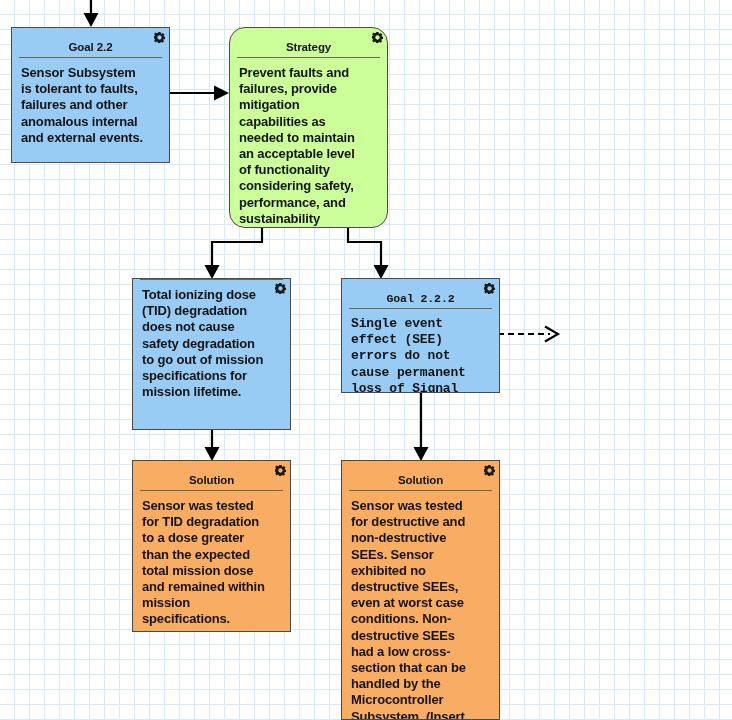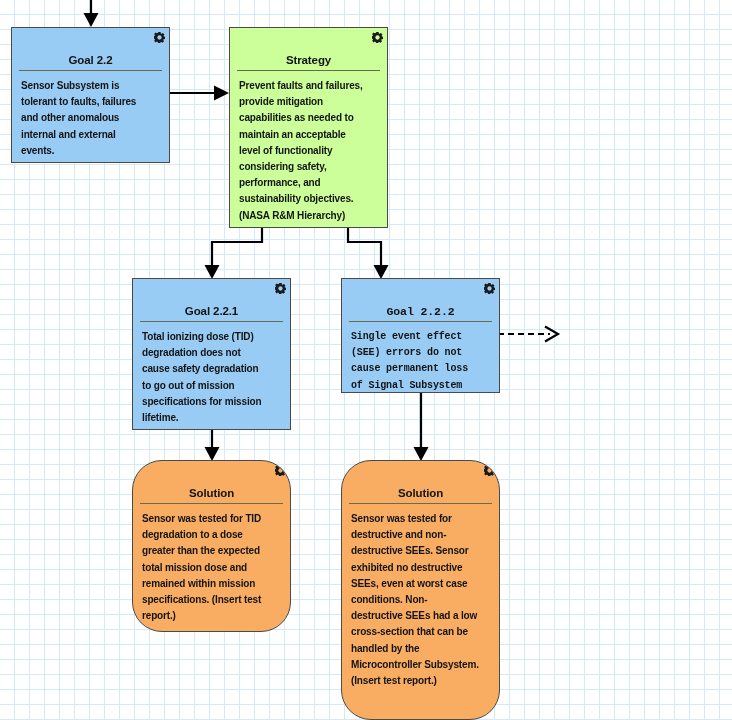--- a/index.html
+++ b/index.html
@@ -24,53 +24,53 @@
     position: absolute;
     box-sizing: border-box;
     border: 1px solid #4a4a4a;
     overflow: hidden;
   }
   .node-title {
     text-align: center;
     font-size: 11.5px;
     font-weight: bold;
     color: #141414;
-    padding-top: 26px;
+    padding-top: 13px;
     padding-bottom: 3px;
     line-height: 13px;
     letter-spacing: -0.1px;
   }
   .node-divider {
     height: 0;
     border-top: 1px solid #6a6a52;
     margin: 0 7px 0 7px;
   }
   .node-body {
-    font-size: 10px;
+    font-size: 13px;
     font-weight: bold;
     color: #141414;
     line-height: 16.2px;
     padding: 7px 20px 5px 9px;
     letter-spacing: -0.15px;
   }
   .gear {
     position: absolute;
     top: 4px;
     right: 4px;
     width: 11px;
     height: 11px;
     line-height: 11px;
   }
   .gear svg { display: block; }
 
   
   .c-blue   { background: #99ccf5; }
-  .c-green  { background: #ccff99; }
+  .c-green  { background: #ccff99; border-radius: 16px; }
   .c-mint   { background: #ccffdd; }
-  .c-orange { background: #f9ad63; border-radius: 30px; }
+  .c-orange { background: #f9ad63; }
 
   .edge {
     position: absolute;
     pointer-events: none;
   }
   .edge svg { display: block; overflow: visible; }
 </style>
 </head>
 <body>
 
@@ -149,21 +149,20 @@
     <div class="node-body">Prevent faults and failures, provide mitigation capabilities as needed to maintain an acceptable level of functionality considering safety, performance, and sustainability objectives. (NASA R&amp;M Hierarchy)</div>
   </div>
 
   <div class="node c-blue" style="left:132px; top:278px; width:159px; height:152px;">
     <span class="gear">
       <svg width="11" height="11" viewBox="0 0 16 16">
         <path fill="#1a1a1a" d="M6.4 0h3.2l.35 2.05 1.3.55 1.7-1.2 2.25 2.25-1.2 1.7.55 1.3L16 6.9v3.2l-2.05.35-.55 1.3 1.2 1.7-2.25 2.25-1.7-1.2-1.3.55L9 16.5H5.8l-.35-2.05-1.3-.55-1.7 1.2L.2 12.85l1.2-1.7-.55-1.3L-1.2 9.5V6.3l2.05-.35.55-1.3-1.2-1.7L2.45.7l1.7 1.2 1.3-.55z"></path>
         <circle cx="8" cy="8" r="3.1" fill="#99ccf5"></circle>
       </svg>
     </span>
-    <div class="node-title">Goal 2.2.1</div>
     <div class="node-divider"></div>
     <div class="node-body">Total ionizing dose (TID) degradation does not cause safety degradation to go out of mission specifications for mission lifetime.</div>
   </div>
 
   <div class="node c-blue" style="left:341px; top:278px; width:159px; height:115px;font-family:Liberation Mono, monospace;">
     <span class="gear">
       <svg width="11" height="11" viewBox="0 0 16 16">
         <path fill="#1a1a1a" d="M6.4 0h3.2l.35 2.05 1.3.55 1.7-1.2 2.25 2.25-1.2 1.7.55 1.3L16 6.9v3.2l-2.05.35-.55 1.3 1.2 1.7-2.25 2.25-1.7-1.2-1.3.55L9 16.5H5.8l-.35-2.05-1.3-.55-1.7 1.2L.2 12.85l1.2-1.7-.55-1.3L-1.2 9.5V6.3l2.05-.35.55-1.3-1.2-1.7L2.45.7l1.7 1.2 1.3-.55z"></path>
         <circle cx="8" cy="8" r="3.1" fill="#99ccf5"></circle>
       </svg>

